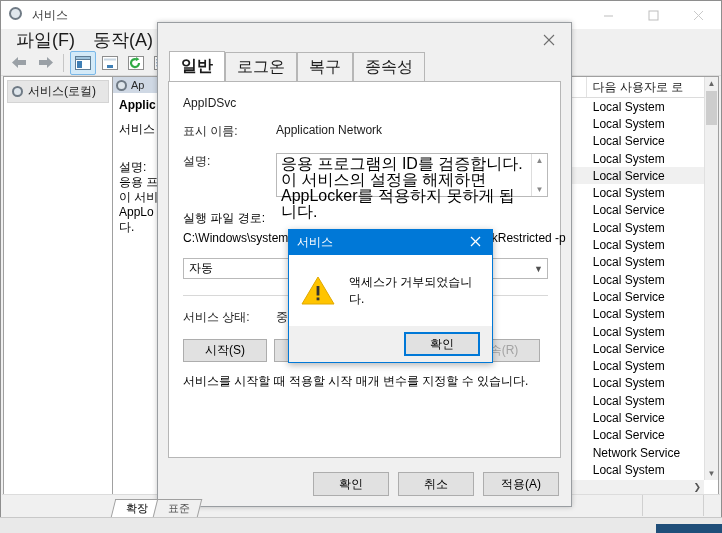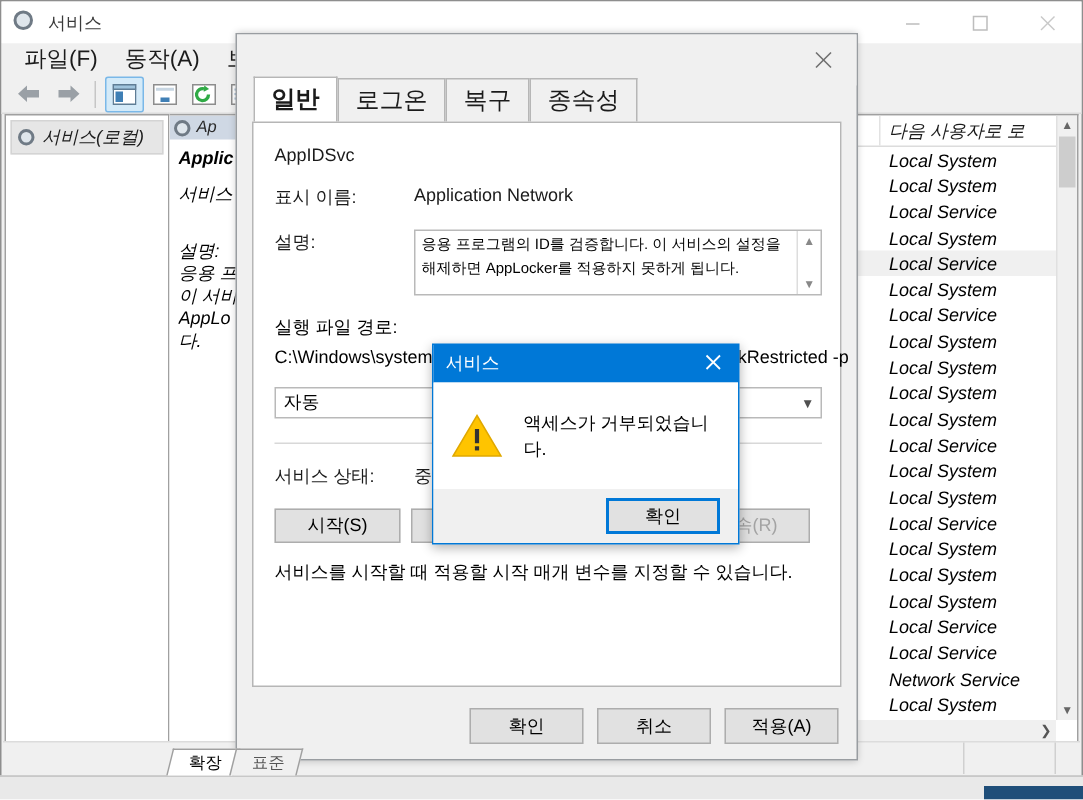--- a/index.html
+++ b/index.html
@@ -40,37 +40,36 @@
     width: 45px; height: 28px; display: flex; align-items: center; justify-content: center;
     color: #c0c0c0; font-size: 12px;
   }
   .win-btn svg { display: block; }
 
   .menubar {
     position: absolute; left: 0; top: 28px; right: 0; height: 21px;
     background: #f0f0f0;
     display: flex; align-items: center; padding-left: 6px;
   }
-  .menu-item { padding: 2px 9px; font-size: 15px; color: #1b1b1b; }
+  .menu-item { padding: 2px 9px; font-size: 18px; color: #1b1b1b; }
 
   .toolbar {
     position: absolute; left: 0; top: 49px; right: 0; height: 25px;
     background: #f0f0f0; border-bottom: 1px solid #dcdcdc;
     display: flex; align-items: center; padding-left: 6px; gap: 2px;
   }
   .tb-btn { width: 24px; height: 22px; display: flex; align-items: center; justify-content: center; }
   .tb-btn.sel { border: 1px solid #7ab8e8; background: #d4eaf8; border-radius: 2px; }
   .tb-sep { width: 1px; height: 18px; background: #c6c6c6; margin: 0 4px; }
   .arrow-ico { width: 17px; height: 13px; }
 
   
   .content {
     position: absolute; left: 2px; top: 75px; right: 2px; bottom: 22px;
     display: flex;
-    font-style: italic;
   }
   .tree-pane {
     width: 110px; background: #fff; border: 1px solid #a0a0a0; box-sizing: border-box;
     position: relative;
   }
   .tree-node {
     display: flex; align-items: center; gap: 5px;
     margin: 3px 3px 0 3px; padding: 2px 4px;
     background: #e6e6e6; border: 1px solid #d4d4d4;
     font-size: 12px; color: #1b1b1b; white-space: nowrap;
@@ -152,21 +151,21 @@
     background: #fff; border: 1px solid #b6b6b6; box-sizing: border-box;
     padding: 14px 12px 0 14px;
   }
   .frow { display: flex; margin-bottom: 13px; font-size: 12px; }
   .flabel { width: 93px; flex: none; color: #1b1b1b; }
   .fval { color: #1b1b1b; }
   .desc-box {
     flex: 1; height: 44px; border: 1px solid #b9b9b9; background: #fff;
     display: flex; box-sizing: border-box;
   }
-  .desc-text { flex: 1; padding: 2px 4px; font-size: 10px; line-height: 16px; }
+  .desc-text { flex: 1; padding: 2px 4px; font-size: 16px; line-height: 16px; }
   .desc-scroll {
     width: 15px; border-left: 1px solid #ddd; display: flex;
     flex-direction: column; justify-content: space-between; align-items: center;
     padding: 2px 0; color: #888; font-size: 8px;
   }
   .path-label { font-size: 12px; margin-bottom: 4px; }
   .path-val { font-size: 12px; margin-bottom: 13px; white-space: nowrap; }
   .combo {
     flex: 1; height: 21px; border: 1px solid #b9b9b9; background: #fff;
     display: flex; align-items: center; box-sizing: border-box;

